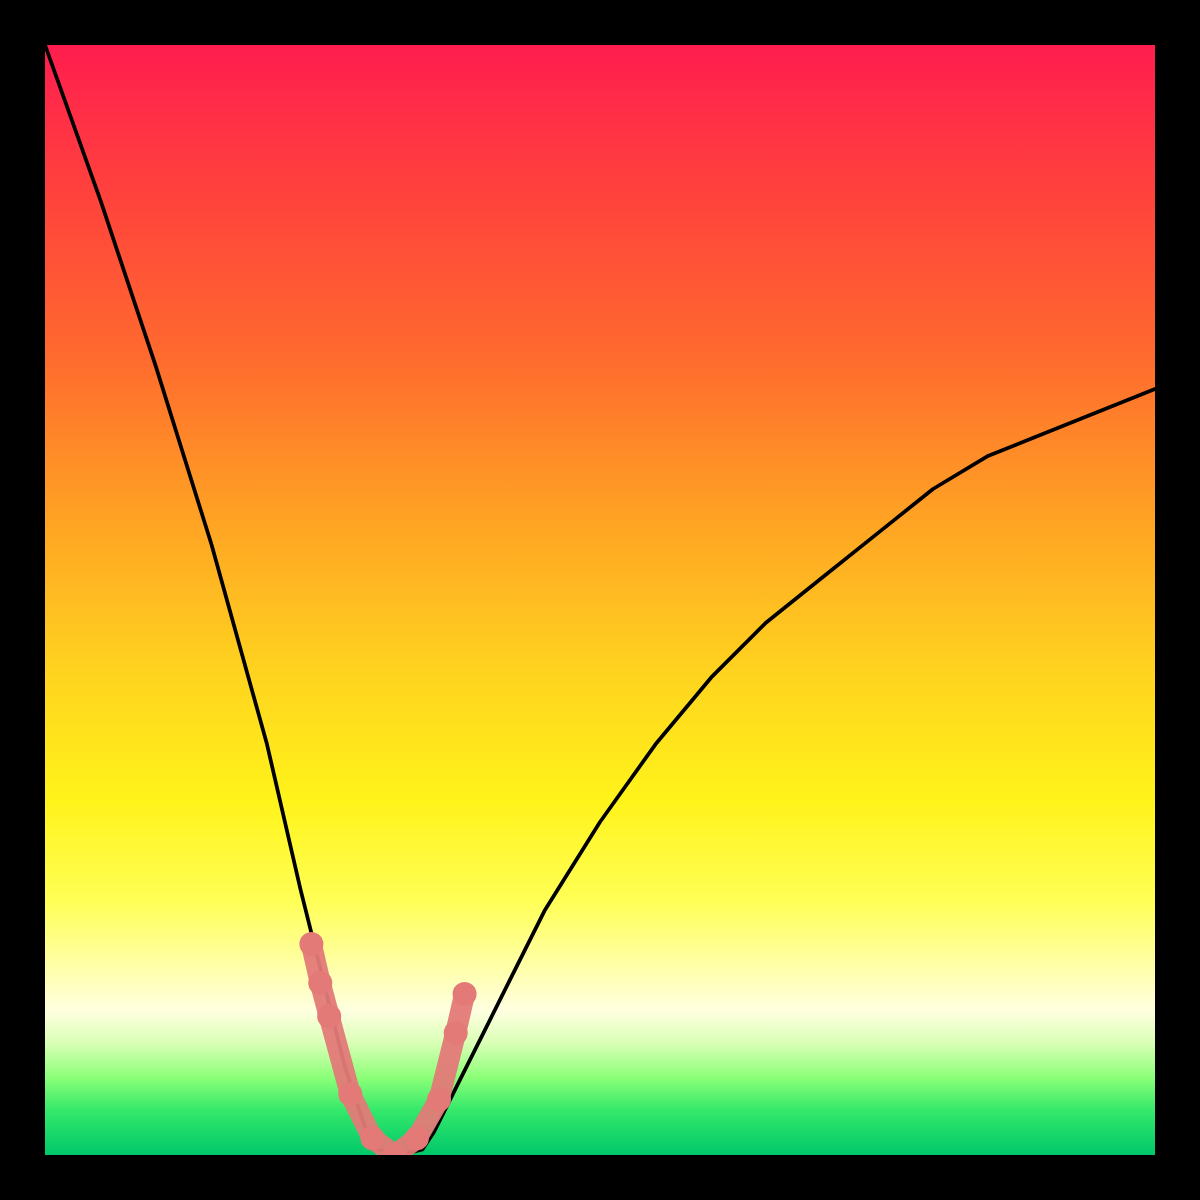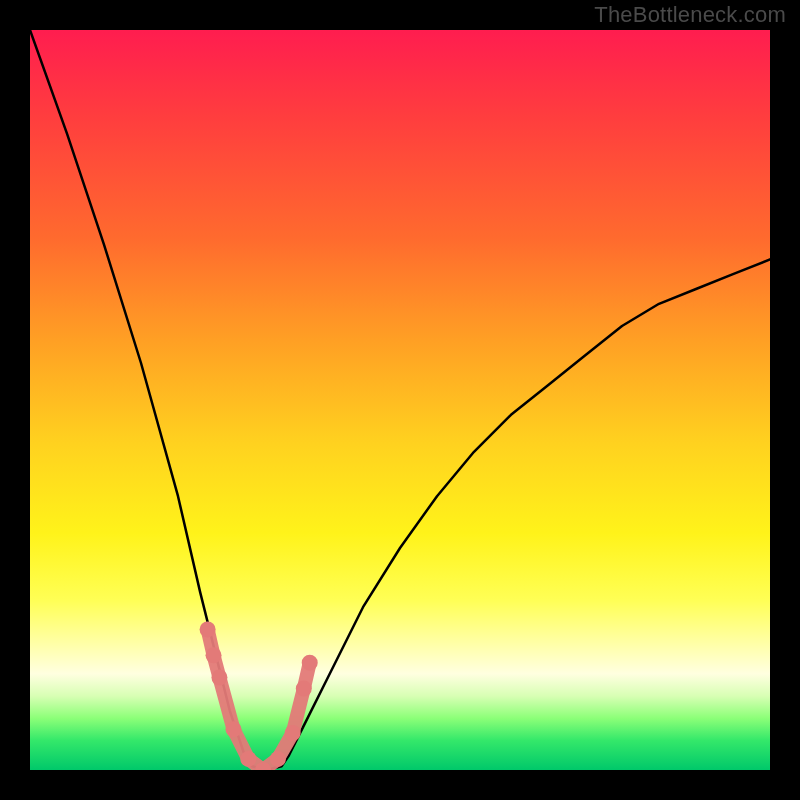--- a/index.html
+++ b/index.html
@@ -52,21 +52,20 @@
   svg {
     position: absolute;
     left: 0;
     top: 0;
   }
 </style>
 </head>
 <body>
 
 <div class="outer">
-  <div class="watermark">TheBottleneck.com</div>
   <div class="plot">
     <svg id="chart-svg" width="740" height="740" viewBox="0 0 740 740">
         <path d="M0.00 0.00 L37.00 103.60 L74.00 214.60 L111.00 333.00 L148.00 466.20 L170.20 562.40 L185.00 621.60 L199.80 680.80 L214.60 725.20 L222.00 736.30 L236.80 740.00 L251.60 736.30 L259.00 725.20 L273.80 695.60 L296.00 651.20 L333.00 577.20 L370.00 518.00 L407.00 466.20 L444.00 421.80 L481.00 384.80 L518.00 355.20 L555.00 325.60 L592.00 296.00 L629.00 273.80 L666.00 259.00 L703.00 244.20 L740.00 229.40" fill="none" stroke="#000000" stroke-width="2.5" stroke-linecap="round" stroke-linejoin="round"></path>
         <path d="M177.60 599.40 L183.52 625.30 L189.44 647.50 L203.50 699.30 L218.30 728.90 L233.10 740.00 L247.90 728.90 L262.70 703.00 L273.80 658.60 L279.72 632.70" fill="none" stroke="#e37a78" stroke-width="14" stroke-linecap="round" stroke-linejoin="round" opacity="0.95"></path>
         <circle cx="177.60" cy="599.40" r="8" fill="#e37a78"></circle>
         <circle cx="183.52" cy="625.30" r="8" fill="#e37a78"></circle>
         <circle cx="189.44" cy="647.50" r="8" fill="#e37a78"></circle>
         <circle cx="203.50" cy="699.30" r="8" fill="#e37a78"></circle>
         <circle cx="218.30" cy="728.90" r="8" fill="#e37a78"></circle>
         <circle cx="233.10" cy="740.00" r="8" fill="#e37a78"></circle>

